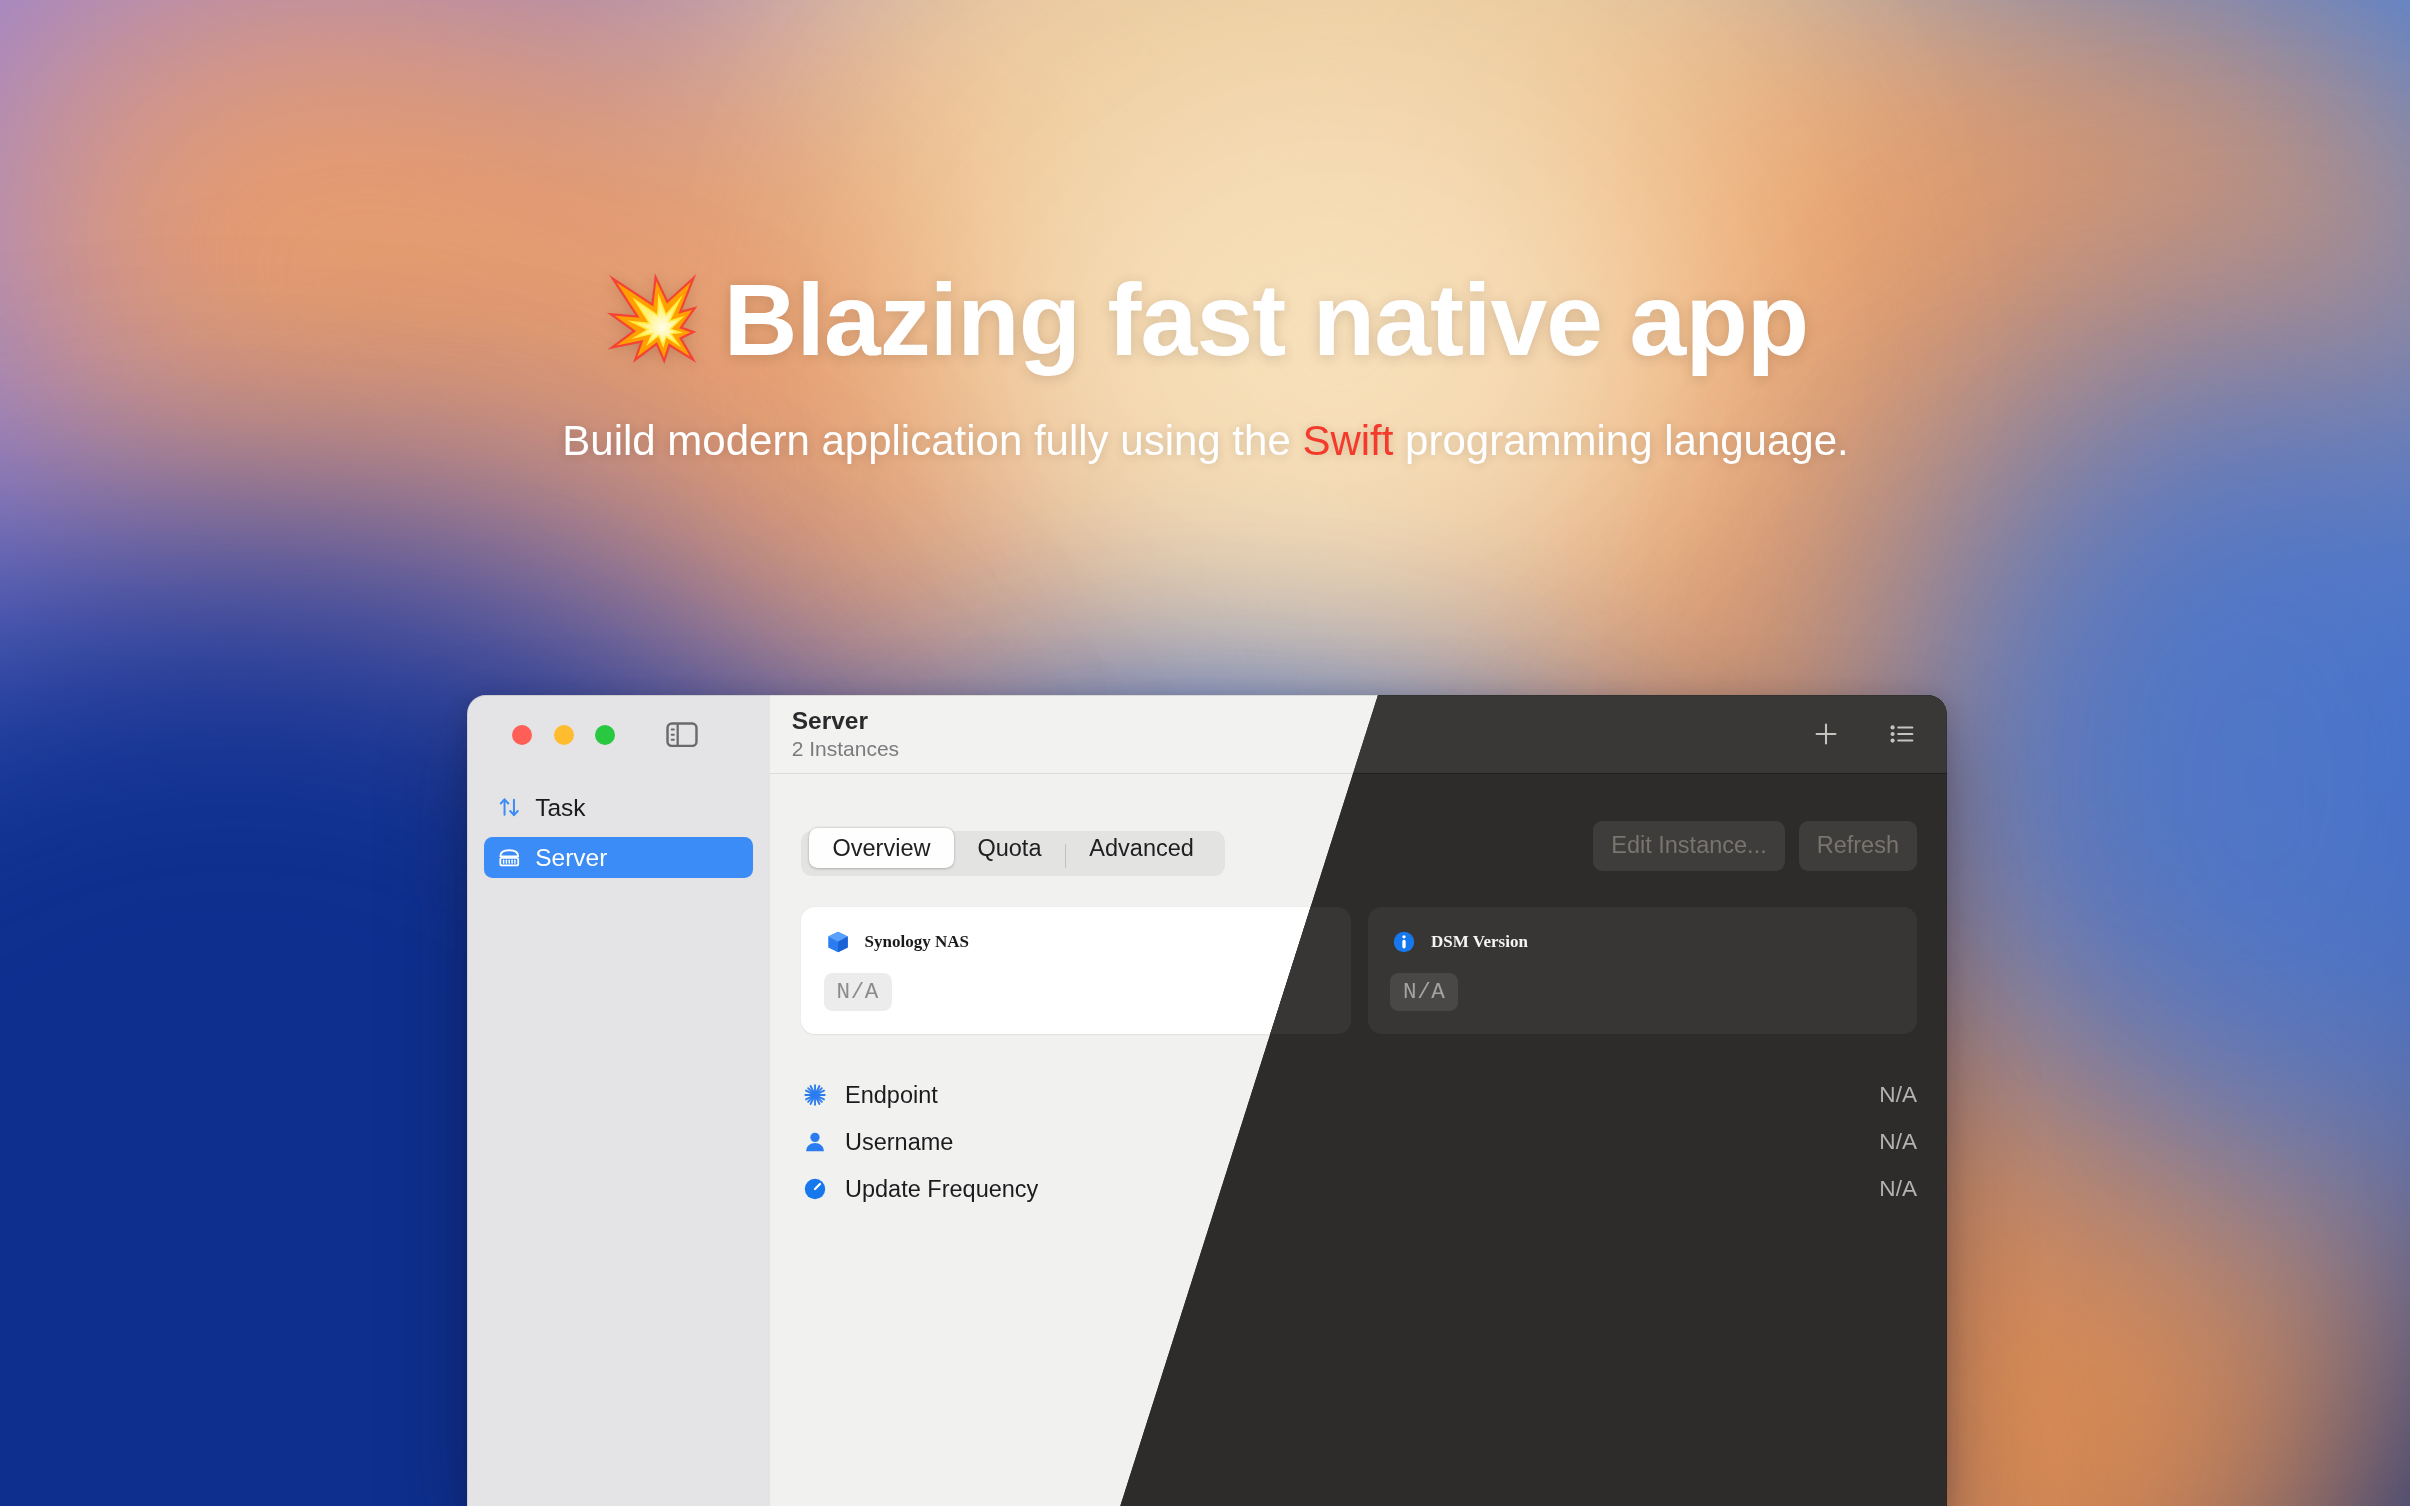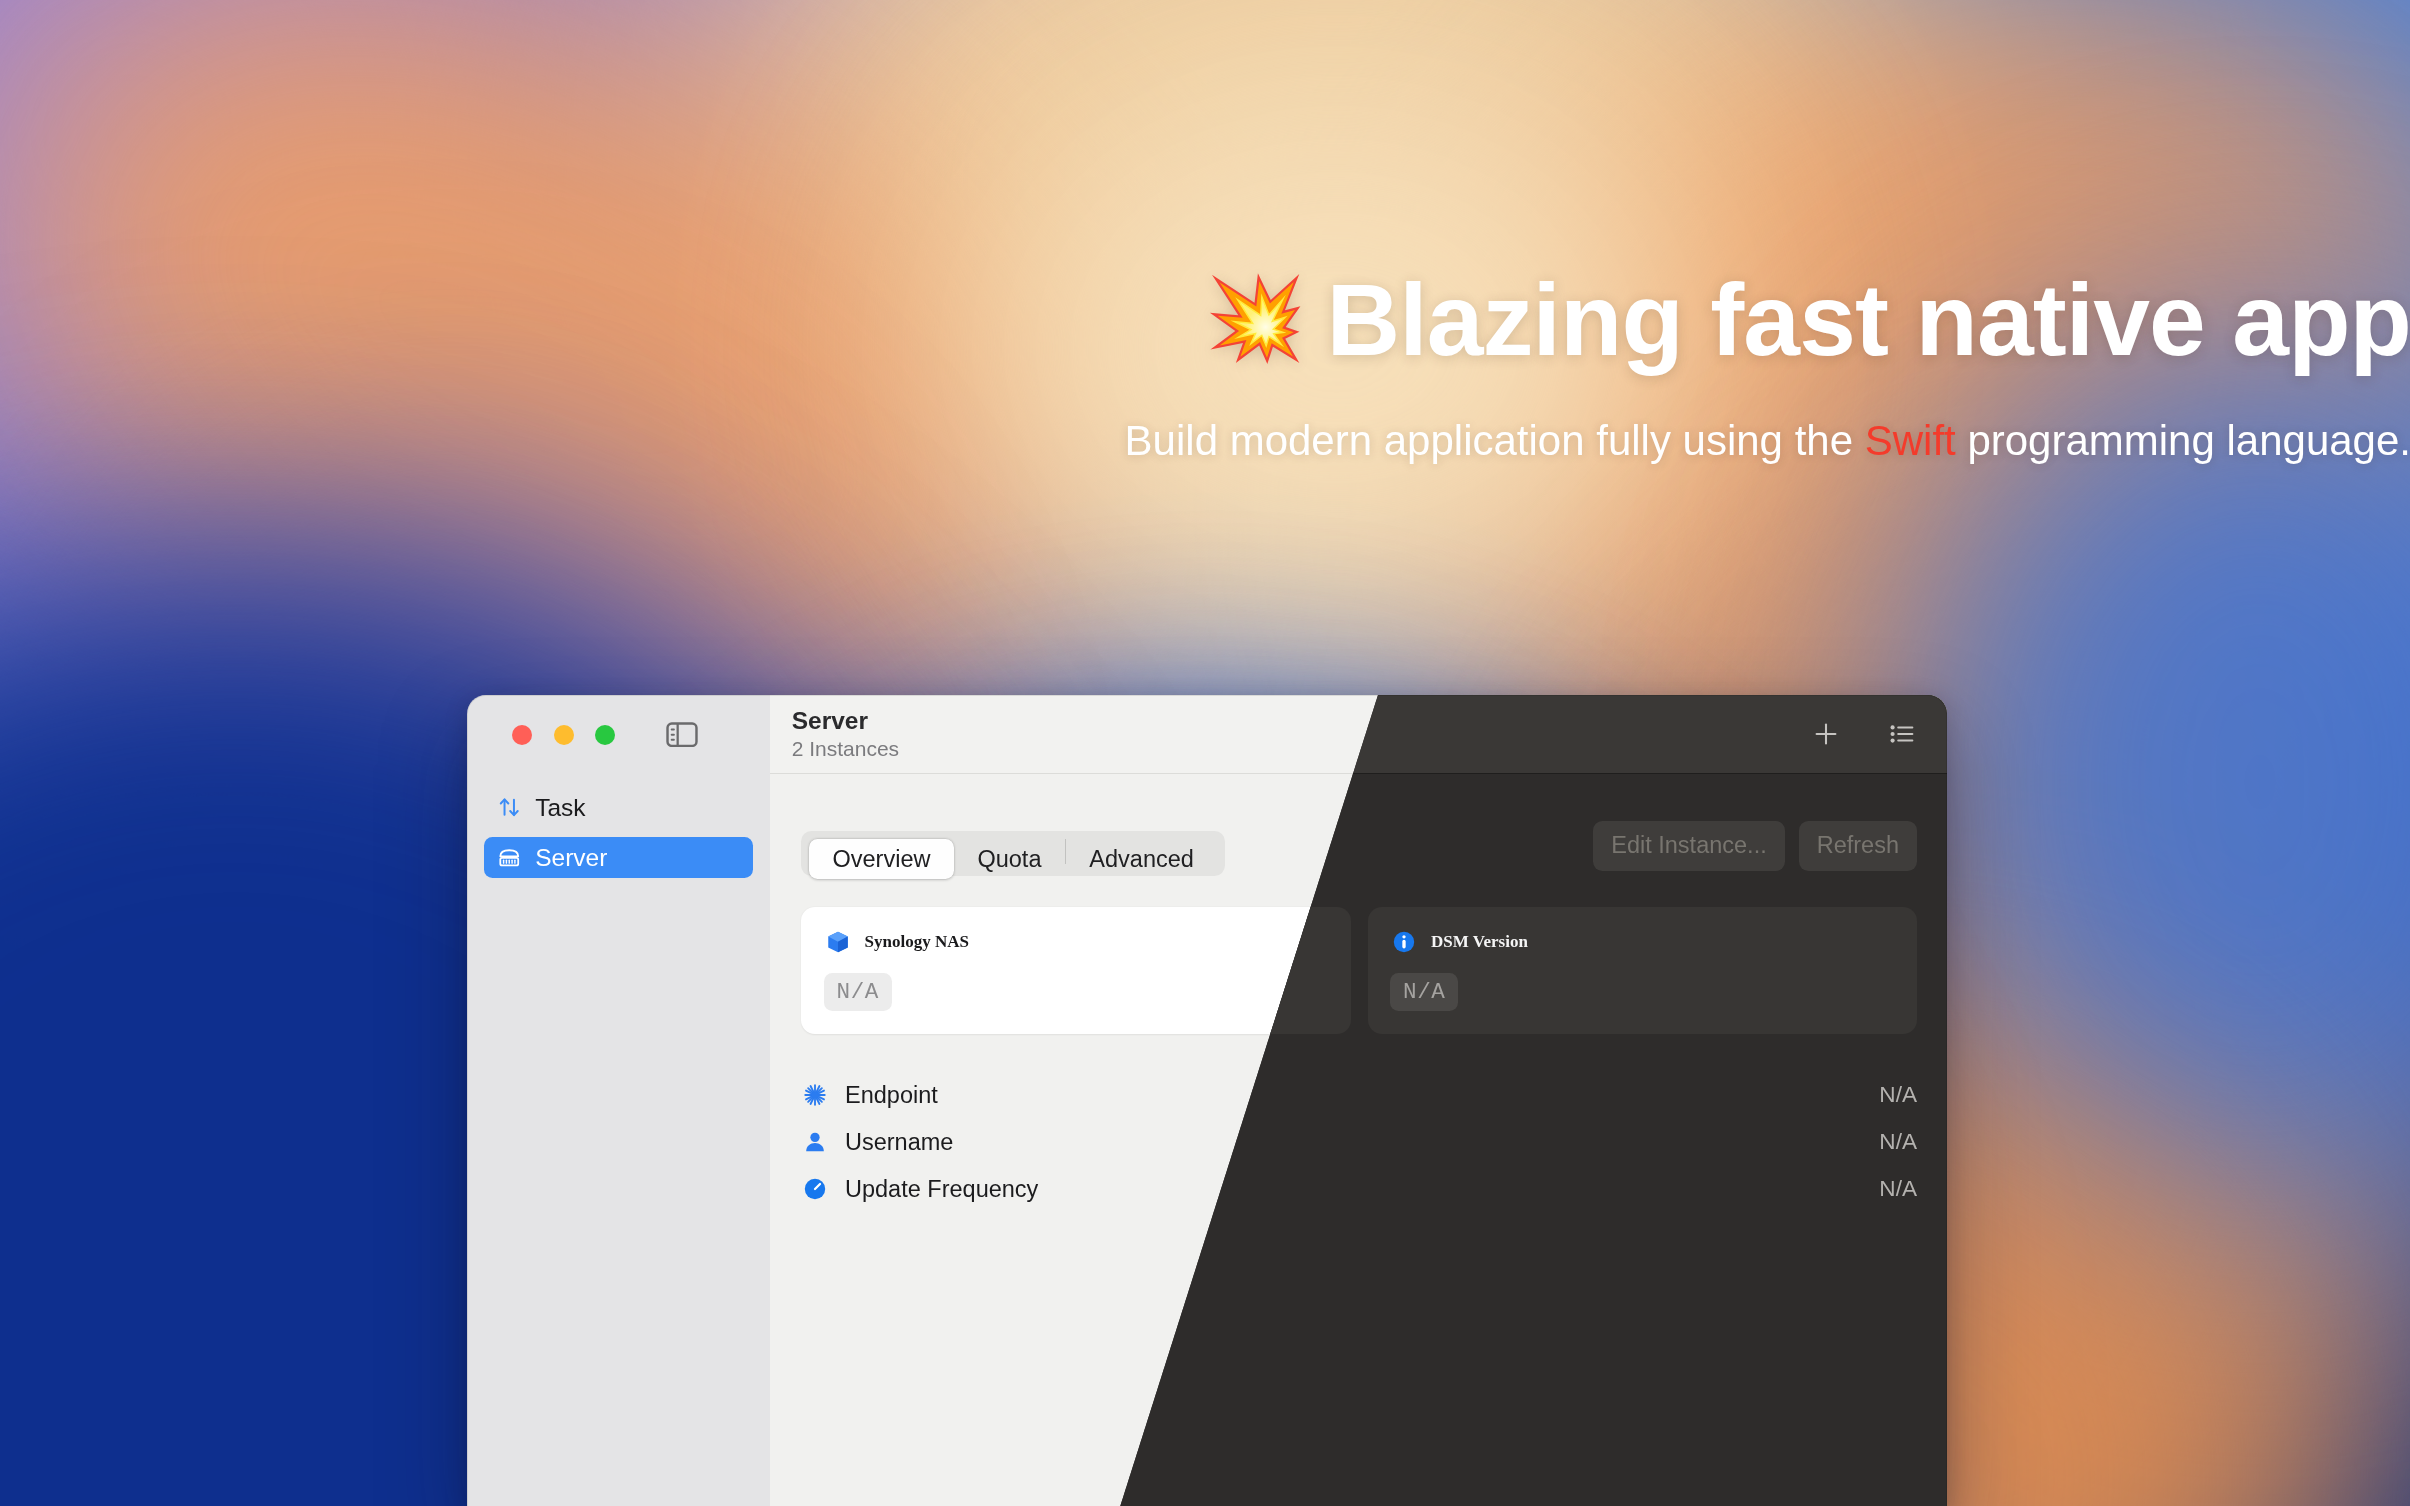--- a/index.html
+++ b/index.html
@@ -71,21 +71,21 @@
     background:#9a85d8; opacity:.85;
   }
   .b13 { 
     right:94px; bottom:-395px; width:847px; height:847px;
     background:#e08a4e; opacity:.55;
   }
 
   
   #hero {
     position:absolute; left:0; right:0; top:0; z-index:2;
-    text-align:right; pointer-events:none;
+    text-align:center; pointer-events:none;
   }
   #headline {
     margin-top:269px;
     font-size:102px;
     line-height:1.0;
     font-weight:700;
     color:#ffffff;
     letter-spacing:-0.9px;
     font-stretch: condensed;
     text-shadow: 0 1.9px 13px rgba(60,40,20,.18);
@@ -186,21 +186,21 @@
   .tb-btn { width:34px; height:34px; display:flex; align-items:center; justify-content:center; }
   .tb-btn svg { display:block; }
 
   .body-area { flex:1; padding:32px 30px 0 31px; position:relative; }
   .light .body-area { background:#f1f1ef; }
   .dark  .body-area { background:#2e2c2b; }
 
   
   .seg-row { display:flex; align-items:center; }
   .segmented {
-    display:flex; align-items:flex-start;
+    display:flex; align-items:flex-end;
     height:45px; border-radius:10.4px; padding:8px;
     position:relative;
     margin-top:25px;
   }
   .light .segmented { background:#e3e3e1; }
   .dark  .segmented { background:#4a4745; }
   .seg {
     height:40px; display:flex; align-items:center; justify-content:center;
     padding:0 23.5px; font-size:23.5px; border-radius:8.5px;
     position:relative;

